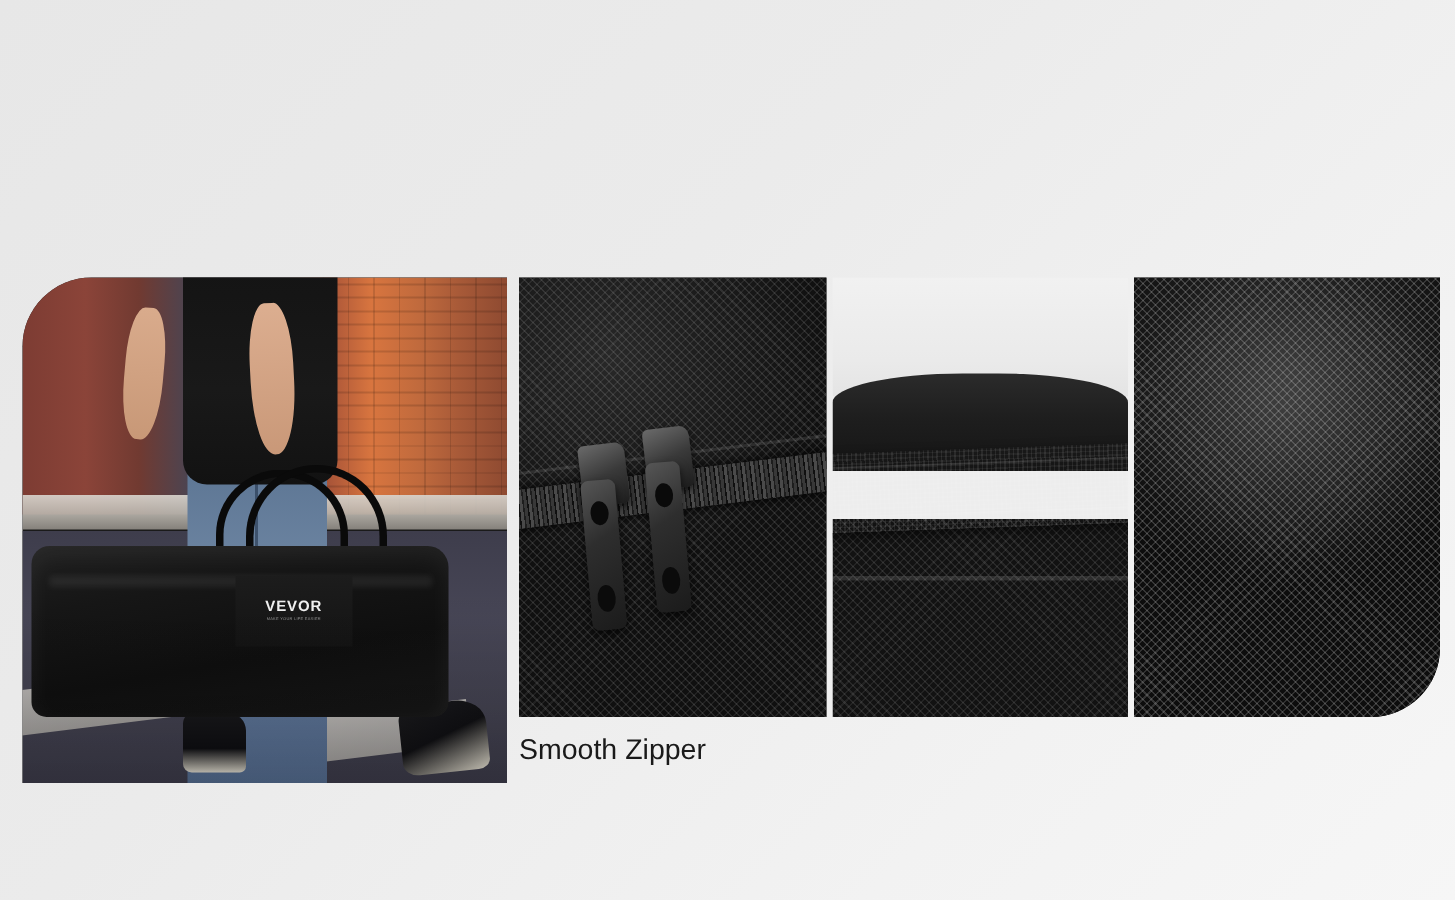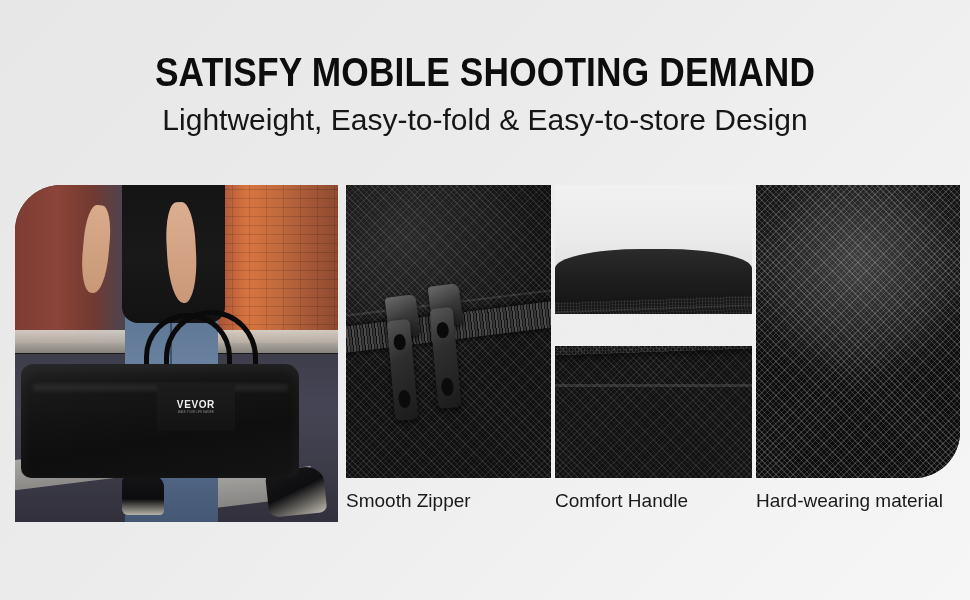--- a/index.html
+++ b/index.html
@@ -326,24 +326,20 @@
   }
   #caption-zipper   { left: 346px; width: 205px; }
   #caption-handle   { left: 555px; width: 197px; }
   #caption-material { left: 756px; width: 204px; }
 </style>
 </head>
 <body>
 
 <div class="stage">
 
-  <div class="header">
-    <h1 class="headline">SATISFY MOBILE SHOOTING DEMAND</h1>
-    <p class="subheadline">Lightweight, Easy-to-fold &amp; Easy-to-store Design</p>
-  </div>
 
   <div class="panel" id="panel-lifestyle">
     <div class="ls-wall"></div>
     <div class="ls-ledge"></div>
     <div class="ls-road"></div>
     <div class="ls-stripe s3"></div>
     <div class="ls-stripe s1"></div>
     <div class="ls-stripe s2"></div>
     <div class="ls-jeans"></div>
     <div class="ls-torso"></div>
@@ -384,16 +380,14 @@
     <div class="h-fold"></div>
     <div class="h-strap"></div>
   </div>
 
   <div class="panel" id="panel-material">
     <div class="weave"></div>
     <div class="mat-glow"></div>
   </div>
 
   <div class="caption" id="caption-zipper">Smooth Zipper</div>
-  <div class="caption" id="caption-handle">Comfort Handle</div>
-  <div class="caption" id="caption-material">Hard-wearing material</div>
 
 </div>
 
 </body></html>

